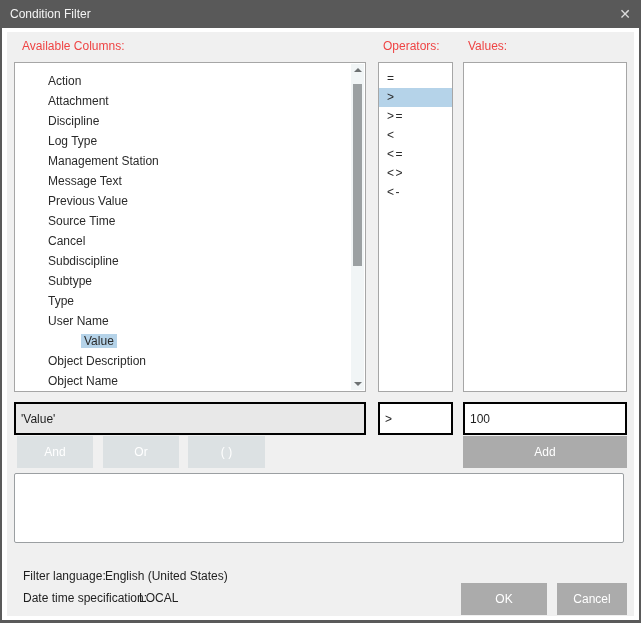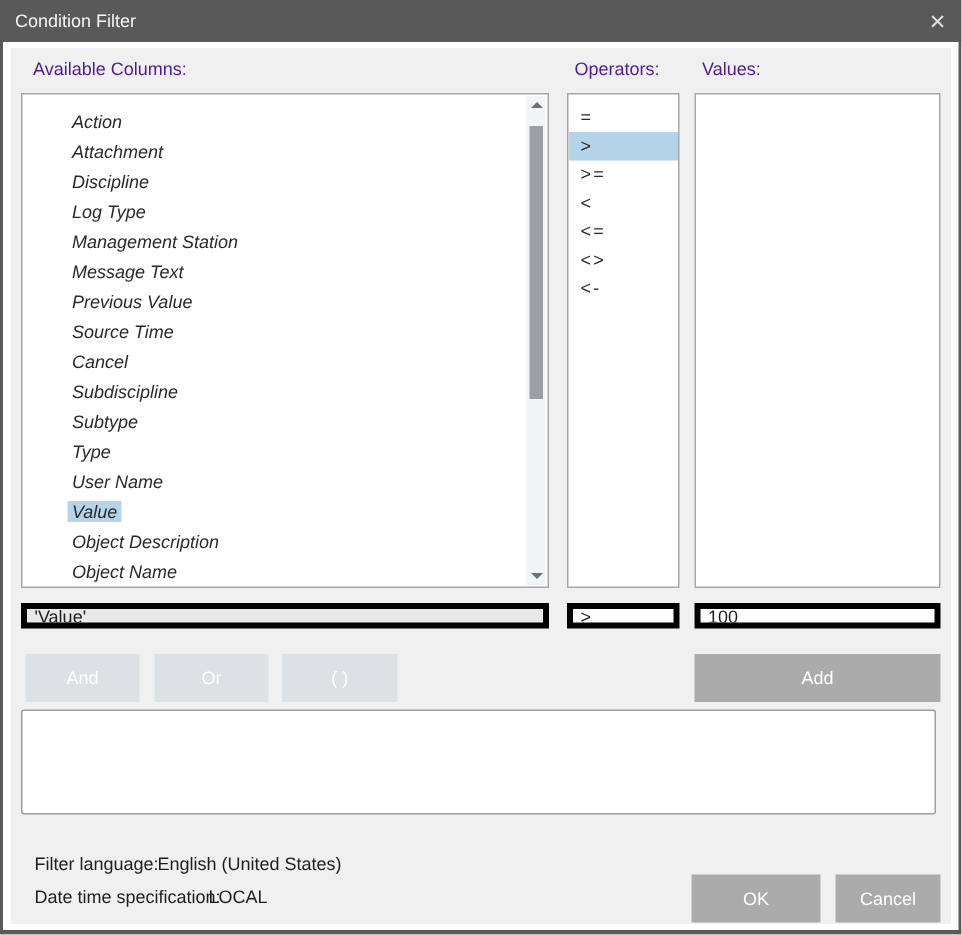--- a/index.html
+++ b/index.html
@@ -6,46 +6,46 @@
   *{box-sizing:border-box;font-family:"Liberation Sans","DejaVu Sans",sans-serif;}
   .window{position:relative;width:641px;height:623px;background:#fff;
           box-shadow:inset 0 0 0 2px var(--frame,#5a5a5a);overflow:hidden;}
   .window::after{content:"";position:absolute;left:0;right:0;bottom:0;height:3px;background:var(--frame,#5a5a5a);}
   .titlebar{position:absolute;left:0;top:0;width:641px;height:28px;background:var(--titlebar,#595959);
             display:flex;align-items:center;}
   .title{color:#f5f5f5;font-size:12px;padding-left:10px;}
   .close{position:absolute;right:2px;top:0;width:28px;height:28px;display:flex;align-items:center;justify-content:center;cursor:default;}
   .close span{color:#dcdcdc;font-size:14px;line-height:1;}
   .panel{position:absolute;left:7px;top:32px;width:627px;height:584px;background:var(--panel,#f0f0f0);}
-  .lbl{position:absolute;font-size:12px;color:#4c1d95;white-space:nowrap;}
+  .lbl{position:absolute;font-size:12px;color:#ef4444;white-space:nowrap;}
   .lbl-cols{left:22px;top:39px;}
   .lbl-ops{left:383px;top:39px;}
   .lbl-vals{left:468px;top:39px;}
   .listbox{position:absolute;background:#fff;border:1px solid #a6a6a6;top:62px;height:330px;overflow:hidden;}
-  .cols-box{left:14px;width:352px;font-style:italic;}
+  .cols-box{left:14px;width:352px;}
   .ops-box{left:378px;width:75px;}
   .vals-box{left:463px;width:164px;}
   .items{position:absolute;left:0;top:0;right:0;bottom:0;padding-top:8px;}
   .cols-box .items{right:15px;}
   .items .li{height:20px;line-height:20px;font-size:12px;color:#2a2a2a;padding-left:30px;white-space:nowrap;}
   .items .li span{padding:0 3px;}
-  .cols-box .li.sel span{background:var(--selection,#b5d3e9);}
+  .cols-box .li.sel span{background:var(--selection,#b5d3e9);margin-left:36px;}
   .ops-items{padding-top:6px;}
   .ops-items .li{height:19px;line-height:19px;padding-left:5px;letter-spacing:1.5px;}
   .ops-items .li.sel{background:var(--selection,#b5d3e9);}
   
   .scrollbar{position:absolute;top:1px;right:1px;bottom:1px;width:13px;background:#f1f5f6;
              display:flex;flex-direction:column;align-items:center;}
   .sb-btn{height:12px;width:13px;display:flex;align-items:center;justify-content:center;flex:0 0 auto;}
   .tri-up{width:0;height:0;border-left:4px solid transparent;border-right:4px solid transparent;border-bottom:4px solid #6d7172;}
   .tri-down{width:0;height:0;border-left:4px solid transparent;border-right:4px solid transparent;border-top:4px solid #6d7172;}
   .sb-track{position:relative;flex:1;width:9px;}
   .sb-thumb{position:absolute;left:0;top:8px;width:9px;height:182px;background:#9ba0a2;}
   
-  .field{position:absolute;top:402px;height:17px;border:4px solid #000000;font-size:12px;color:#1e1e1e;
+  .field{position:absolute;top:402px;height:33px;border:2px solid #000000;font-size:12px;color:#1e1e1e;
          padding:0 0 0 5px;background:#fff;outline:none;}
   .col-field{left:14px;width:352px;background:#e8e8e8;}
   .op-field{left:378px;width:75px;}
   .val-field{left:463px;width:164px;}
   
   .btn{position:absolute;border:none;color:#ffffff;font-size:12px;display:flex;align-items:center;justify-content:center;
        padding:16px;cursor:default;}
   .btn.light{background:var(--button_disabled,#dce1e3);}
   .btn.dark{background:var(--button_gray,#ababab);}
   .btn-and{left:17px;top:436px;width:76px;height:21px;}

